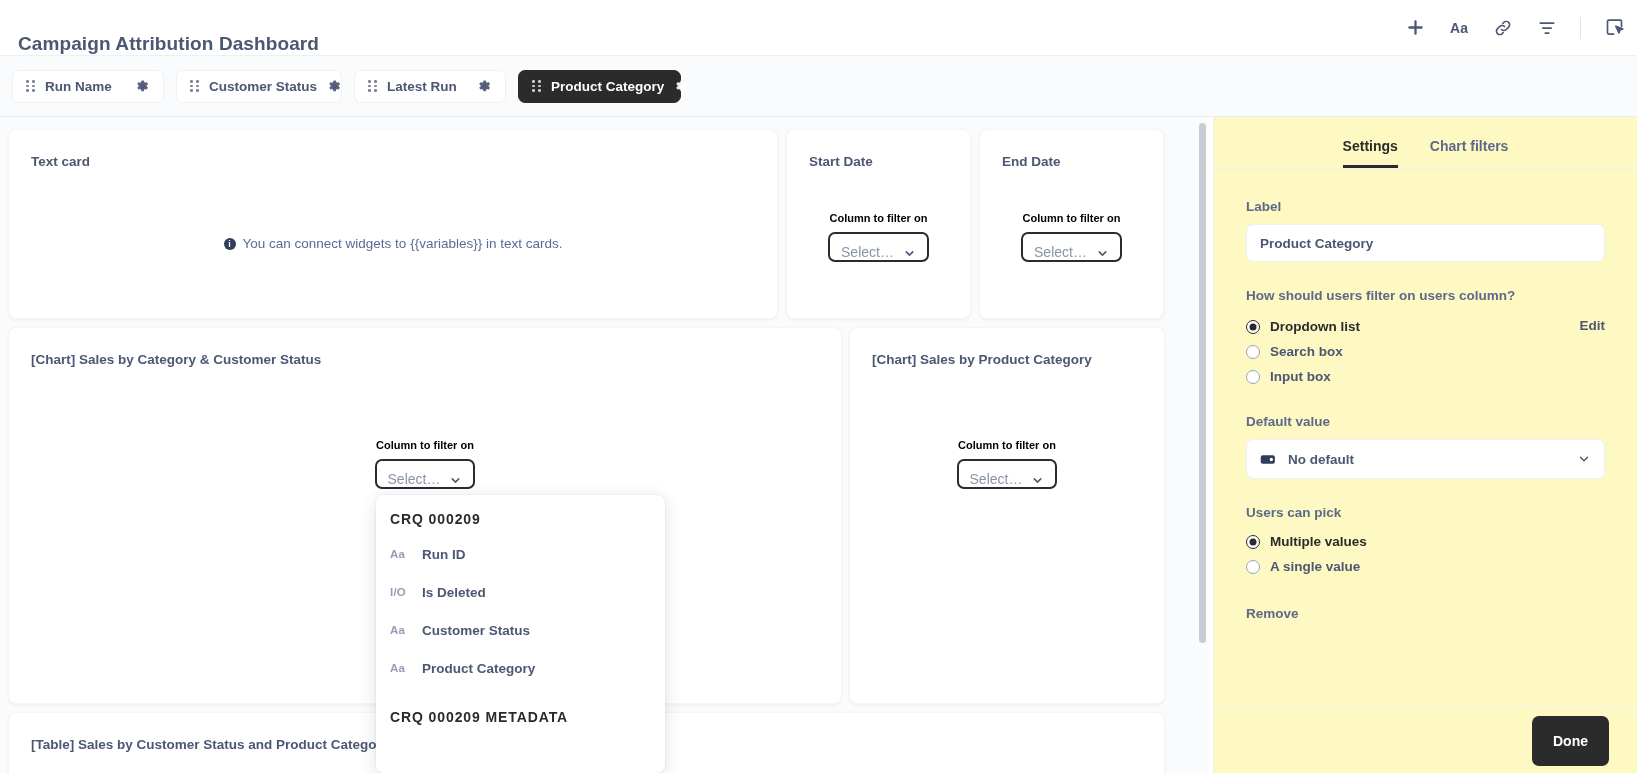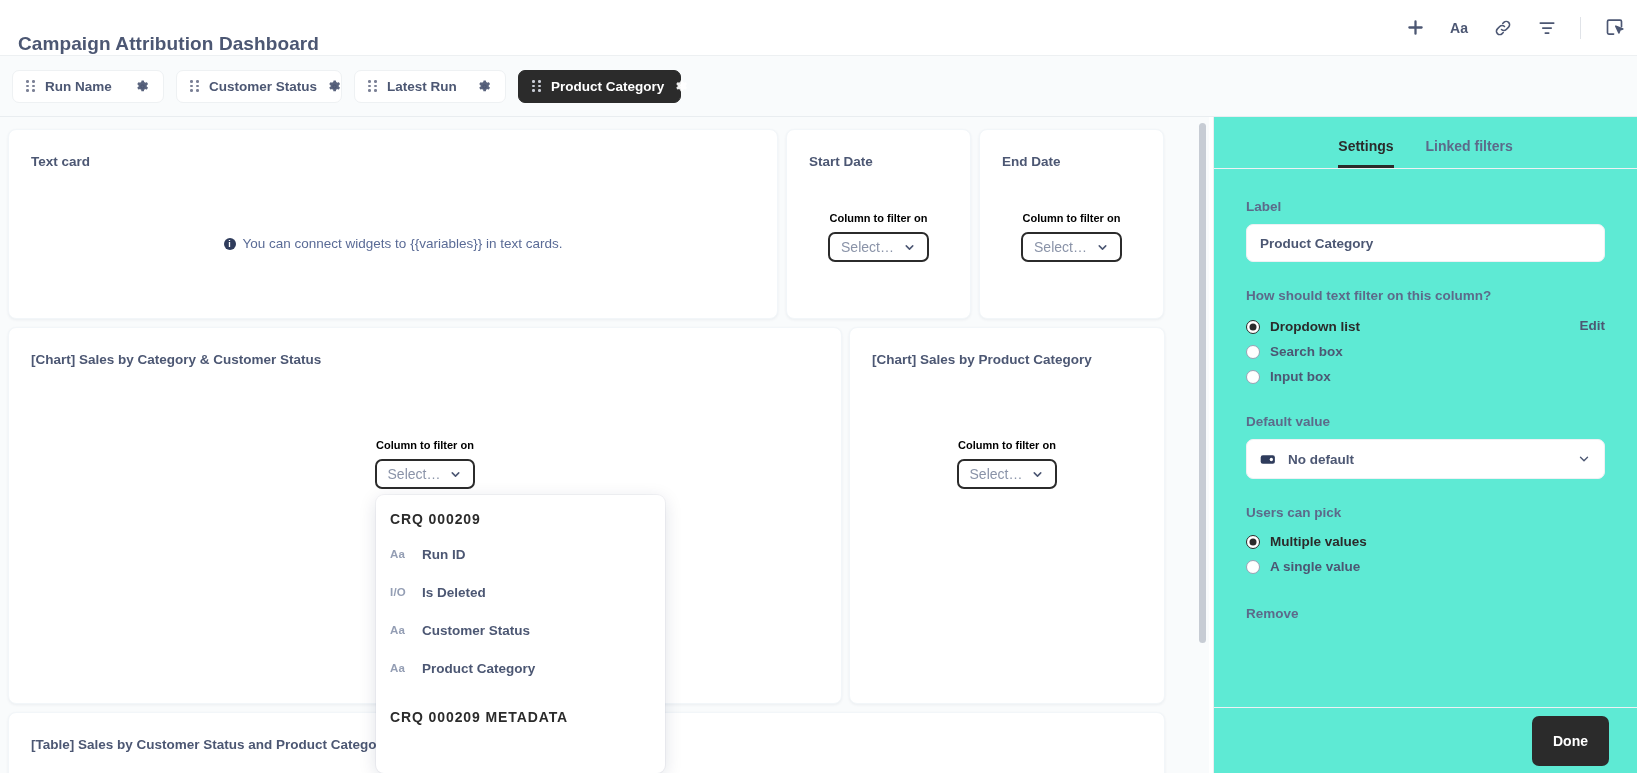--- a/index.html
+++ b/index.html
@@ -76,21 +76,21 @@
 
   .datecard1 { left:786px; top:12px; width:185px; height:190px; }
   .datecard2 { left:979px; top:12px; width:185px; height:190px; }
   .chartcard1 { left:8px; top:210px; width:834px; height:377px; }
   .chartcard2 { left:849px; top:210px; width:316px; height:377px; }
   .tablecard  { left:8px; top:595px; width:1157px; height:180px; }
 
   .filter-picker { position:absolute; text-align:center; }
   .picker-label { font-size:11px; font-weight:bold; color:#000000; margin-bottom:8px; }
   .select-box {
-    display:inline-flex; align-items:center; gap:9px;
+    display:inline-flex; align-items:flex-end; gap:9px;
     height:30px; padding:0 11px;
     border:2px solid #2b2b2b; border-radius:7px;
     background:#ffffff; font-size:14px; color:#8a93a8; cursor:pointer;
   }
   .chev { width:13px; height:13px; color:#4c5773; flex:none; }
 
   
   .dropdown {
     position:absolute; left:376px; top:495px; width:289px; height:278px;
     background:#ffffff; border-radius:8px;
@@ -113,21 +113,21 @@
 
   
   .canvas-sb {
     position:absolute; left:1199px; top:123px; width:7px; height:520px;
     background:#c7ccd4; border-radius:4px; z-index:20; cursor:pointer;
   }
 
   
   .sidebar {
     position:absolute; right:0; top:117px; width:424px; height:656px;
-    background:#5eead4; border-left:1px solid #eceff2;
+    background:#fef9c3; border-left:1px solid #eceff2;
     display:flex; flex-direction:column;
   }
   .sb-tabs {
     height:52px; display:flex; align-items:flex-end; justify-content:center;
     gap:32px; border-bottom:1px solid #eef1f4;
   }
   .sb-tab {
     font-size:14px; font-weight:bold; color:#5c6a8a; padding-bottom:11px;
     cursor:pointer; border-bottom:3px solid transparent;
   }
@@ -385,31 +385,31 @@
       <span>Product Category</span>
     </div>
 
     <div class="dd-group" style="padding-top:22px;">CRQ 000209 METADATA</div>
   </div>
 
   <div class="sidebar">
 
     <div class="sb-tabs">
       <div class="sb-tab sel">Settings</div>
-      <div class="sb-tab">Linked filters</div>
+      <div class="sb-tab">Chart filters</div>
     </div>
 
     <div class="sb-body">
       
 
       <div class="sb-label">Label</div>
       <input class="sb-input" type="text" value="Product Category" style="">
 
       <div class="sb-section">
-        <div class="sb-label">How should text filter on this column?</div>
+        <div class="sb-label">How should users filter on users column?</div>
 
         <div class="row-with-edit">
           <div class="radio-row sel">
             <span class="radio on"></span>
             <span>Dropdown list</span>
           </div>
           <div style="font-size:13.5px;font-weight:bold;color:#4c5773;cursor:pointer;">Edit</div>
         </div>
 
         <div class="radio-row">

